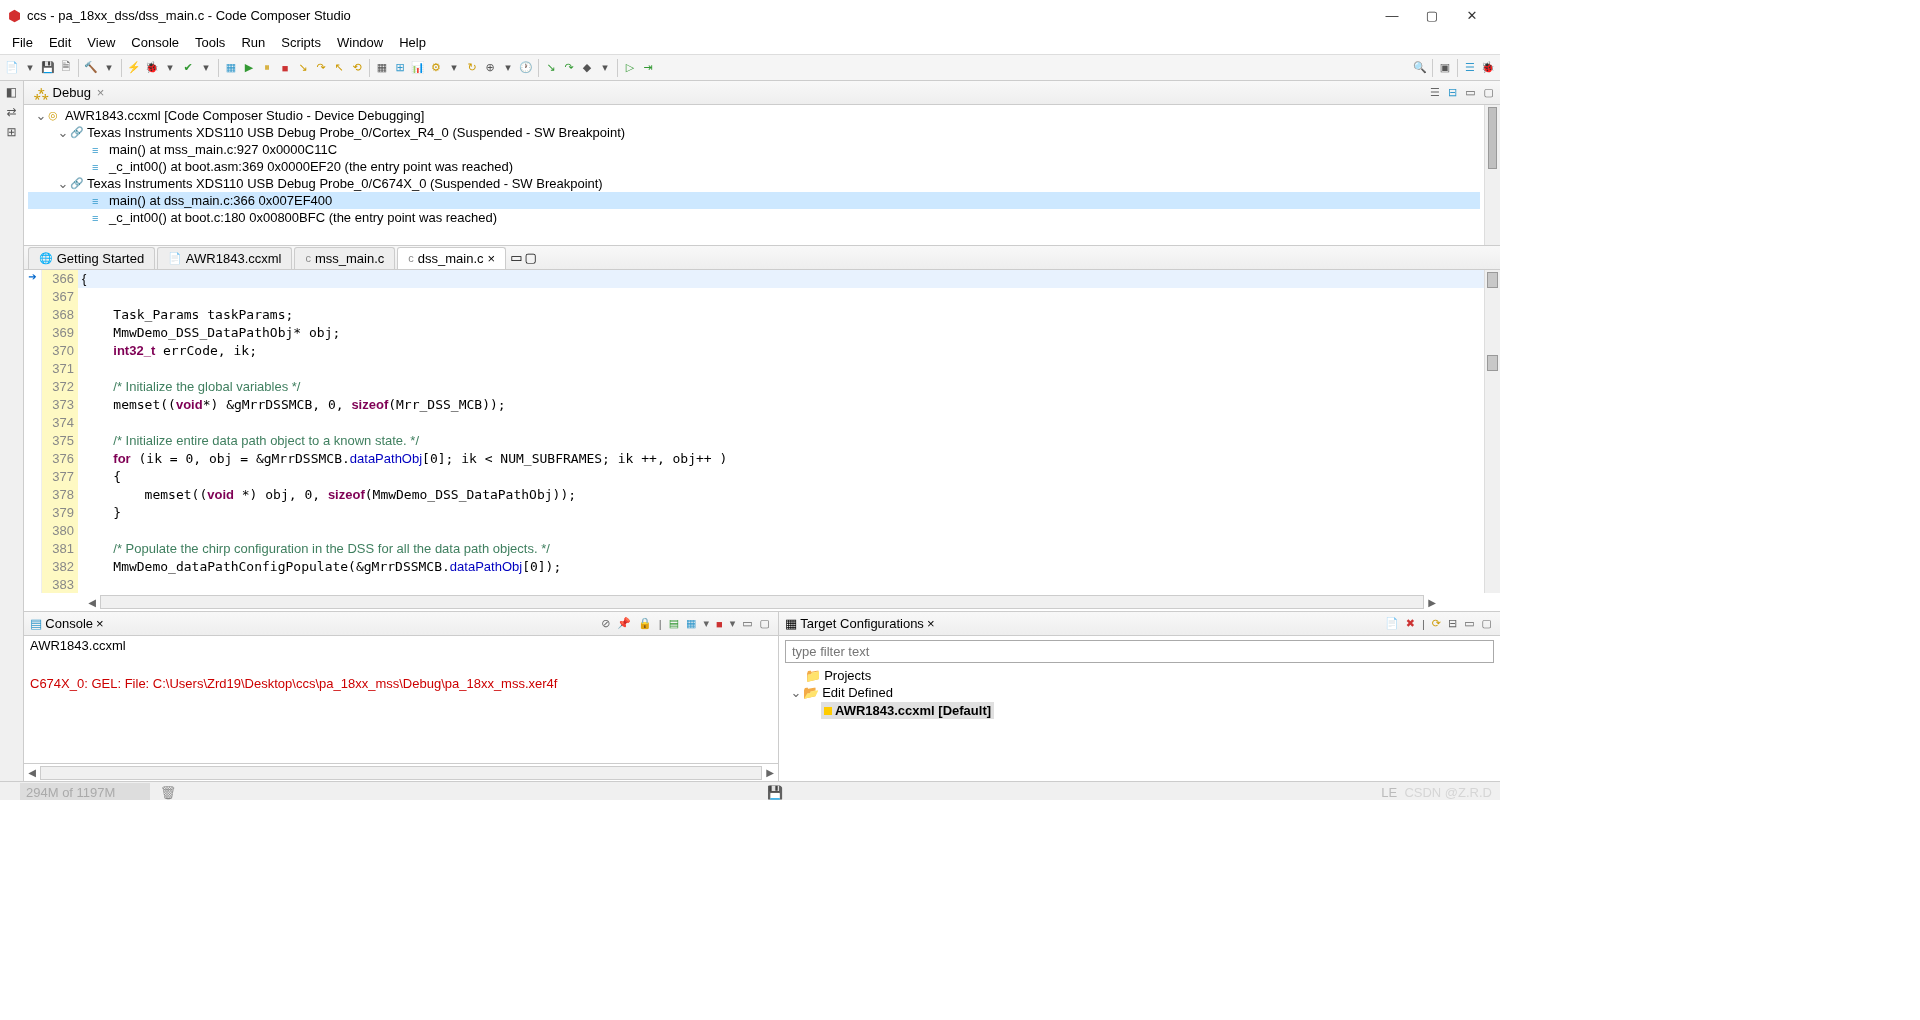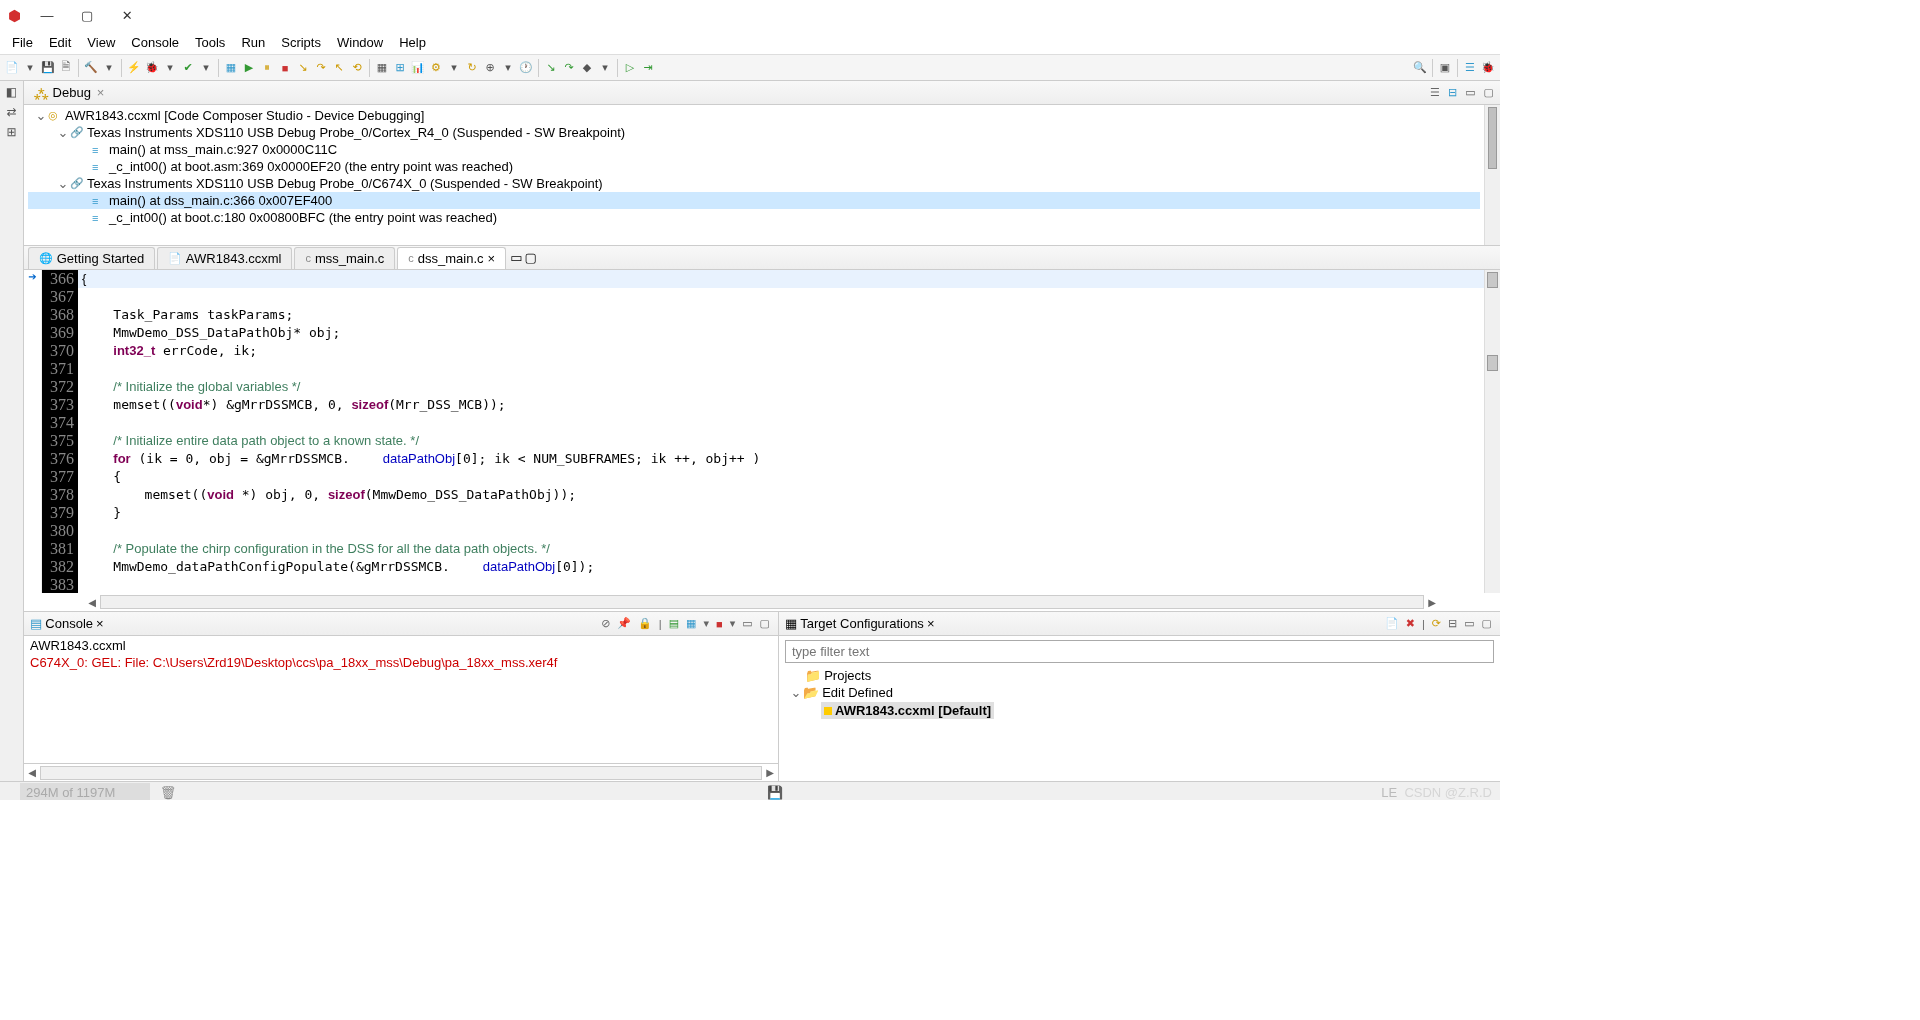--- a/index.html
+++ b/index.html
@@ -32,60 +32,61 @@
 .debug-sb { width: 16px; background: #f0f0f0; border-left: 1px solid #ddd; position: relative;}
 .debug-sb::after { content:''; position:absolute; top:2px; left:3px; right:3px; height:60px; background:#c0c0c0; border:1px solid #999;}
 .editor-section { flex: 1; display: flex; flex-direction: column; min-height: 0; }
 .editor-tabs { display: flex; align-items: center; background: linear-gradient(#f8f8f8,#eee); border-bottom: 1px solid #ccc; height: 24px; padding: 0 4px; gap: 2px;}
 .file-tab { padding: 3px 10px; background: #eee; border: 1px solid #ccc; border-bottom: none; display: flex; align-items: center; gap: 4px; font-size: 13px; border-radius: 3px 3px 0 0; }
 .file-tab.active { background: #fff; }
 .file-tab .fico { font-size: 11px; color: #888; }
 .editor-body { flex: 1; display: flex; overflow: hidden; background: #fff; }
 .gutter-ann { width: 18px; background: #fff; border-right: 1px solid #eee; }
 .gutter-ann .bp { color: #06c; font-size: 10px; padding-top: 1px; text-align: center;}
-.linenums { width: 36px; background: #000000; color: #888; text-align: right; padding: 0 4px; font-family: Liberation Serif, serif; font-size: 16px; line-height: 18px; }
+.linenums { width: 36px; background: #fef9c3; color: #888; text-align: right; padding: 0 4px; font-family: Liberation Sans, sans-serif; font-size: 13px; line-height: 18px; }
 .code { flex: 1; font-family: Consolas, monospace; font-size: 13px; line-height: 18px; white-space: pre; padding: 0 4px; overflow: hidden;}
 .code .kw { color: #7f0055; font-weight: bold; }
 .code .cm { color: #3f7f5f; }
-.code .fld { color: #0000c0; margin-left: 33px; }
+.code .fld { color: #0000c0; }
 .code .hl-line { background: #e8f2fe; display:block; margin-left:-4px; padding-left:4px; margin-right:-400px;}
 .editor-sb { width: 16px; background: #f0f0f0; border-left: 1px solid #ddd; position:relative;}
 .editor-sb::before { content:''; position:absolute; top:2px; left:2px; right:2px; height:14px; background:#c8c8c8; border:1px solid #999;}
 .editor-sb::after { content:''; position:absolute; top:85px; left:2px; right:2px; height:14px; background:#c8c8c8; border:1px solid #999;}
 .hscroll-row { height: 18px; background:#fff; display:flex; align-items:center; padding: 0 60px;}
 .hscroll-track { flex:1; height:14px; background:#f0f0f0; border:1px solid #ccc; display:flex; align-items:center;}
 .hscroll-arrow { width:16px; text-align:center; color:#666; font-size:10px;}
 .bottom-row { display: flex; height: 170px; border-top: 1px solid #ccc; }
 .console-pane { width: 755px; display: flex; flex-direction: column; border-right: 1px solid #ccc; }
 .target-pane { flex: 1; display: flex; flex-direction: column; }
 .pane-hdr { display: flex; align-items: center; background: linear-gradient(#f8f8f8,#eee); border-bottom: 1px solid #ccc; height: 24px; padding: 0 6px; gap: 3px;}
 .pane-hdr .spacer { flex: 1; }
 .pane-hdr .mini-ico { color: #666; font-size: 11px; padding: 0 2px; }
 .console-sub { padding: 2px 6px; background: #fff; font-size: 13px; }
-.console-out { flex: 1; overflow: auto; font-family: Consolas, monospace; font-size: 12px; padding: 0 6px; color: #c00; white-space: nowrap; position:relative;}
+.console-out { flex: 1; overflow: auto; font-family: Consolas, monospace; font-size: 12px; padding: 0 6px; color: #c00; white-space: nowrap; position:relative;margin-top:21px;}
 .console-hrow { height: 18px; display:flex; align-items:center; border-top: 1px solid #ccc;}
 .console-hrow span { width:16px; text-align:center; color:#666; font-size:10px;}
 .console-htrack { flex:1; height:14px; background:#f0f0f0; border:1px solid #ccc;}
 .target-filter { margin: 4px 6px; padding: 3px 6px; border: 1px solid #aaa; color: #888; background: #fff; }
 .target-tree { flex: 1; padding: 0 6px; font-size: 13px; }
 .target-tree .row { padding: 1px 0; display: flex; align-items: center; }
 .target-tree .sel { background: #e0e0e0; font-weight: bold; padding: 1px 3px; }
 .target-msg { padding: 4px 6px; font-size: 13px; }
 .target-msg a { color: #06c; text-decoration: underline; }
 .statusbar { display: flex; align-items: center; height: 22px; background: #f0f0f0; border-top: 1px solid #ccc; font-size: 12px; color: #555; }
 .statusbar .heap { background: #ddd; color:#aaa; padding: 2px 6px; width: 130px; }
 .statusbar .gap { flex: 1; }
 .statusbar .wm { color: #bbb; padding-right: 8px; text-align: right; }
 .yellow-sq { display:inline-block; width:8px; height:8px; background:#fc0; margin-right:3px;}
 </style>
 </head>
 <body>
 
 <div class="titlebar">
   <span class="icon-cube">⬢</span>
+  <span class="title">ccs - pa_18xx_dss/dss_main.c - Code Composer Studio</span>
   <span class="winbtn">—</span>
   <span class="winbtn">▢</span>
   <span class="winbtn">✕</span>
 </div>
 
 <div class="menubar">
   <span>File</span>
   <span>Edit</span>
   <span>View</span>
   <span>Console</span>

